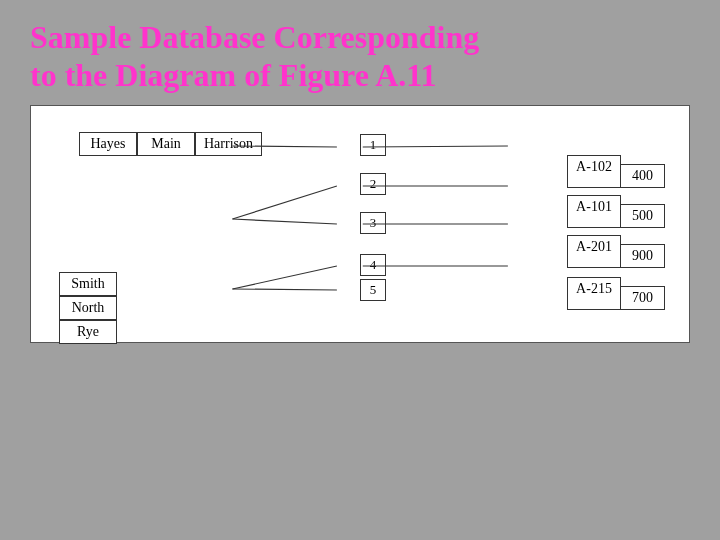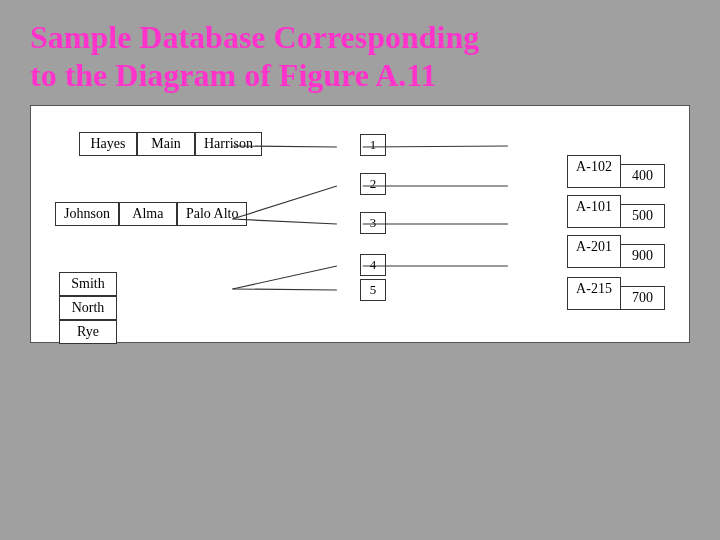--- a/index.html
+++ b/index.html
@@ -85,25 +85,20 @@
 <div class="diagram-container">
 
   <div style="position:relative; height:200px;">
 
     <div style="position:absolute; top:8px; left:0; display:flex; flex-direction:row;padding-left:24px;">
       <div class="cell">Hayes</div>
       <div class="cell">Main</div>
       <div class="cell">Harrison</div>
     </div>
 
-    <div style="position:absolute; top:78px; left:0; display:flex; flex-direction:row;">
-      <div class="cell">Johnson</div>
-      <div class="cell">Alma</div>
-      <div class="cell">Palo Alto</div>
-    </div>
 
     <div style="position:absolute; top:148px; left:4px; display:flex; flex-direction:column;">
       <div class="cell">Smith</div>
       <div class="cell">North</div>
       <div class="cell">Rye</div>
     </div>
 
     <div style="position:absolute; top:10px; left:305px; border:1px solid #333; padding:2px 6px; font-size:13px; background:white; min-width:26px; text-align:center;">1</div>
     <div style="position:absolute; top:49px; left:305px; border:1px solid #333; padding:2px 6px; font-size:13px; background:white; min-width:26px; text-align:center;">2</div>
     <div style="position:absolute; top:88px; left:305px; border:1px solid #333; padding:2px 6px; font-size:13px; background:white; min-width:26px; text-align:center;">3</div>

